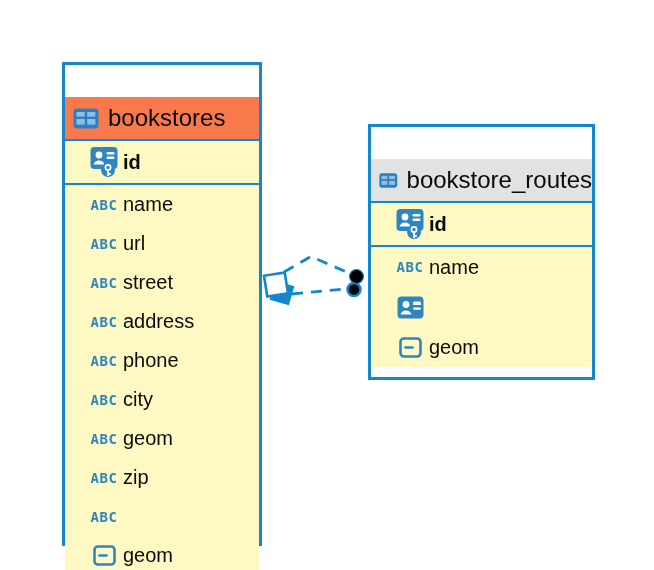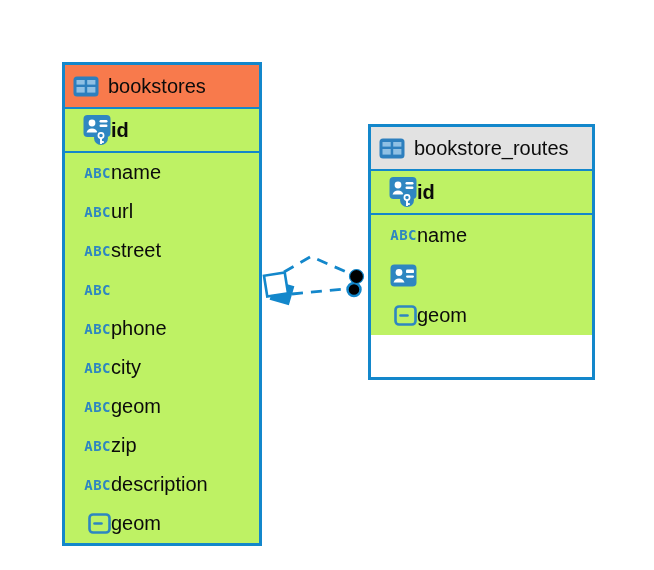--- a/index.html
+++ b/index.html
@@ -8,32 +8,32 @@
     font-family:"Liberation Sans","DejaVu Sans",sans-serif;color:#0b0b0b;
   }
   .ertable{
     position:absolute;box-sizing:border-box;background:#ffffff;
     border:3px solid #1387CB;z-index:2;
   }
   .t1{left:62px;top:62px;width:200px;height:484px;}
   .t2{left:368px;top:124px;width:227px;height:256px;}
   .thead{
     display:flex;align-items:center;gap:9px;padding-left:8px;
-    height:42px;border-bottom:2px solid #1387CB;font-size:20px;
+    height:42px;border-bottom:2px solid #1387CB;font-size:24px;margin-top:32px;
   }
   .thead.orange{background:#F87A4C;}
   .thead.gray{background:#E2E2E2;}
   .row{
-    display:flex;align-items:center;padding-left:8px;font-size:20px;
-    height:39px;background:#bef264;
+    display:flex;align-items:center;padding-left:20px;font-size:20px;
+    height:39px;background:#fef9c3;
   }
   .t2 .row{height:40px;}
   .row.pkrow{height:42px;border-bottom:2px solid #1387CB;font-weight:bold;}
   .icw{
-    width:38px;min-width:38px;display:flex;align-items:center;justify-content:flex-end;
+    width:38px;min-width:38px;display:flex;align-items:center;justify-content:center;
     overflow:visible;
   }
   .abc{
     font-weight:800;font-size:14px;letter-spacing:0.5px;color:#2E86C1;
     font-family:"DejaVu Sans Mono","Liberation Mono",monospace;
   }
   .rel-layer{position:absolute;left:0;top:0;z-index:5;pointer-events:none;}
   .cname{white-space:nowrap;}
 </style>
 </head>
@@ -101,20 +101,21 @@
     <div class="row">
       <span class="icw">
           <span class="abc">ABC</span>
         </span>
       <span class="cname">street</span>
     </div>
     <div class="row">
       <span class="icw">
           <span class="abc">ABC</span>
         </span>
+      <span class="cname">address</span>
     </div>
     <div class="row">
       <span class="icw">
           <span class="abc">ABC</span>
         </span>
       <span class="cname">phone</span>
     </div>
     <div class="row">
       <span class="icw">
           <span class="abc">ABC</span>
@@ -130,21 +131,20 @@
     <div class="row">
       <span class="icw">
           <span class="abc">ABC</span>
         </span>
       <span class="cname">zip</span>
     </div>
     <div class="row">
       <span class="icw">
           <span class="abc">ABC</span>
         </span>
-      <span class="cname">description</span>
     </div>
     <div class="row">
       <span class="icw">
         <svg width="23" height="21" viewBox="0 0 23 21">
           <rect x="1.5" y="1.5" width="20" height="18" rx="3.5" fill="none" stroke="#2E86C1" stroke-width="2.6"></rect>
           <line x1="6.5" y1="10.5" x2="13.5" y2="10.5" stroke="#2E86C1" stroke-width="2.6" stroke-linecap="round"></line>
         </svg>
       </span>
       <span class="cname">geom</span>
     </div>

